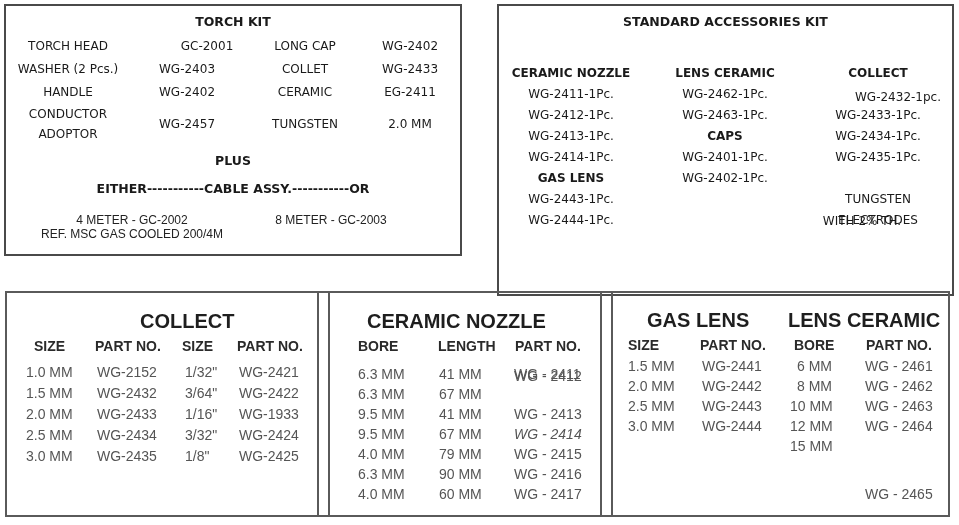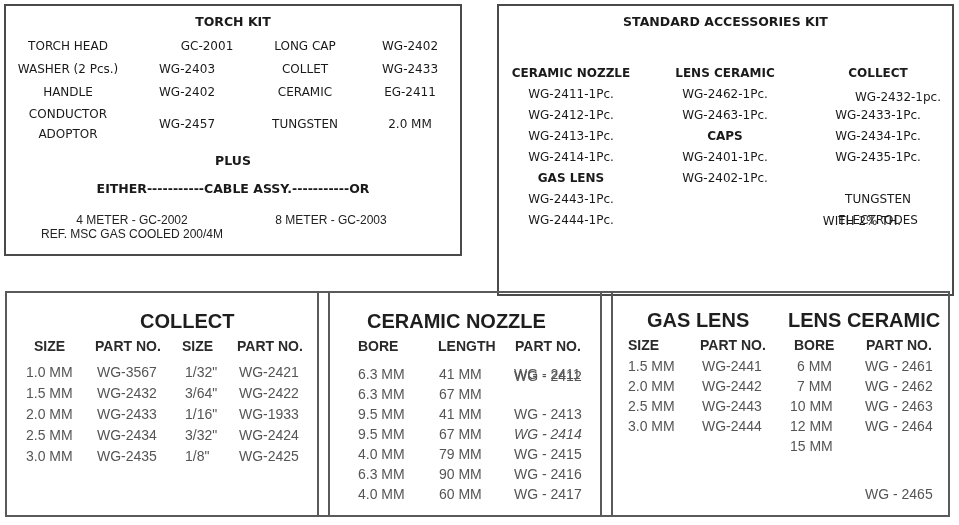--- a/index.html
+++ b/index.html
@@ -89,21 +89,21 @@
 <div class="vline" style="left:600px;"></div>
 <div class="vline" style="left:611px;"></div>
 
 <div class="bt bh" style="left:140px; top:310px;">COLLECT</div>
 <div class="bt bc" style="left:34px; top:338px;">SIZE</div>
 <div class="bt bc" style="left:95px; top:338px;">PART NO.</div>
 <div class="bt bc" style="left:182px; top:338px;">SIZE</div>
 <div class="bt bc" style="left:237px; top:338px;">PART NO.</div>
 
 <div class="bt bv" style="left:26px; top:364px;">1.0 MM</div>
-<div class="bt bv" style="left:97px; top:364px;">WG-3567</div>
+<div class="bt bv" style="left:97px; top:364px;">WG-2152</div>
 <div class="bt bv" style="left:185px; top:364px;">1/32"</div>
 <div class="bt bv" style="left:239px; top:364px;">WG-2421</div>
 
 <div class="bt bv" style="left:26px; top:385px;">1.5 MM</div>
 <div class="bt bv" style="left:97px; top:385px;">WG-2432</div>
 <div class="bt bv" style="left:185px; top:385px;">3/64"</div>
 <div class="bt bv" style="left:239px; top:385px;">WG-2422</div>
 
 <div class="bt bv" style="left:26px; top:406px;">2.0 MM</div>
 <div class="bt bv" style="left:97px; top:406px;">WG-2433</div>
@@ -165,20 +165,20 @@
 <div class="bt bv" style="left:702px; top:398px;">WG-2443</div>
 <div class="bt bv" style="left:628px; top:418px;">3.0 MM</div>
 <div class="bt bv" style="left:702px; top:418px;">WG-2444</div>
 
 <div class="bt bh" style="left:788px; top:309px;">LENS CERAMIC</div>
 <div class="bt bc" style="left:794px; top:337px;">BORE</div>
 <div class="bt bc" style="left:866px; top:337px;">PART NO.</div>
 
 <div class="bt bv" style="left:797px; top:358px;">6 MM</div>
 <div class="bt bv" style="left:865px; top:358px;">WG - 2461</div>
-<div class="bt bv" style="left:797px; top:378px;">7 MM</div>
+<div class="bt bv" style="left:797px; top:378px;">8 MM</div>
 <div class="bt bv" style="left:865px; top:378px;">WG - 2462</div>
 <div class="bt bv" style="left:790px; top:398px;">10 MM</div>
 <div class="bt bv" style="left:865px; top:398px;">WG - 2463</div>
 <div class="bt bv" style="left:790px; top:418px;">12 MM</div>
 <div class="bt bv" style="left:865px; top:418px;">WG - 2464</div>
 <div class="bt bv" style="left:790px; top:438px;">15 MM</div>
 <div class="bt bv" style="left:865px; top:438px;margin-top:48px;">WG - 2465</div>
 
 </body></html>

